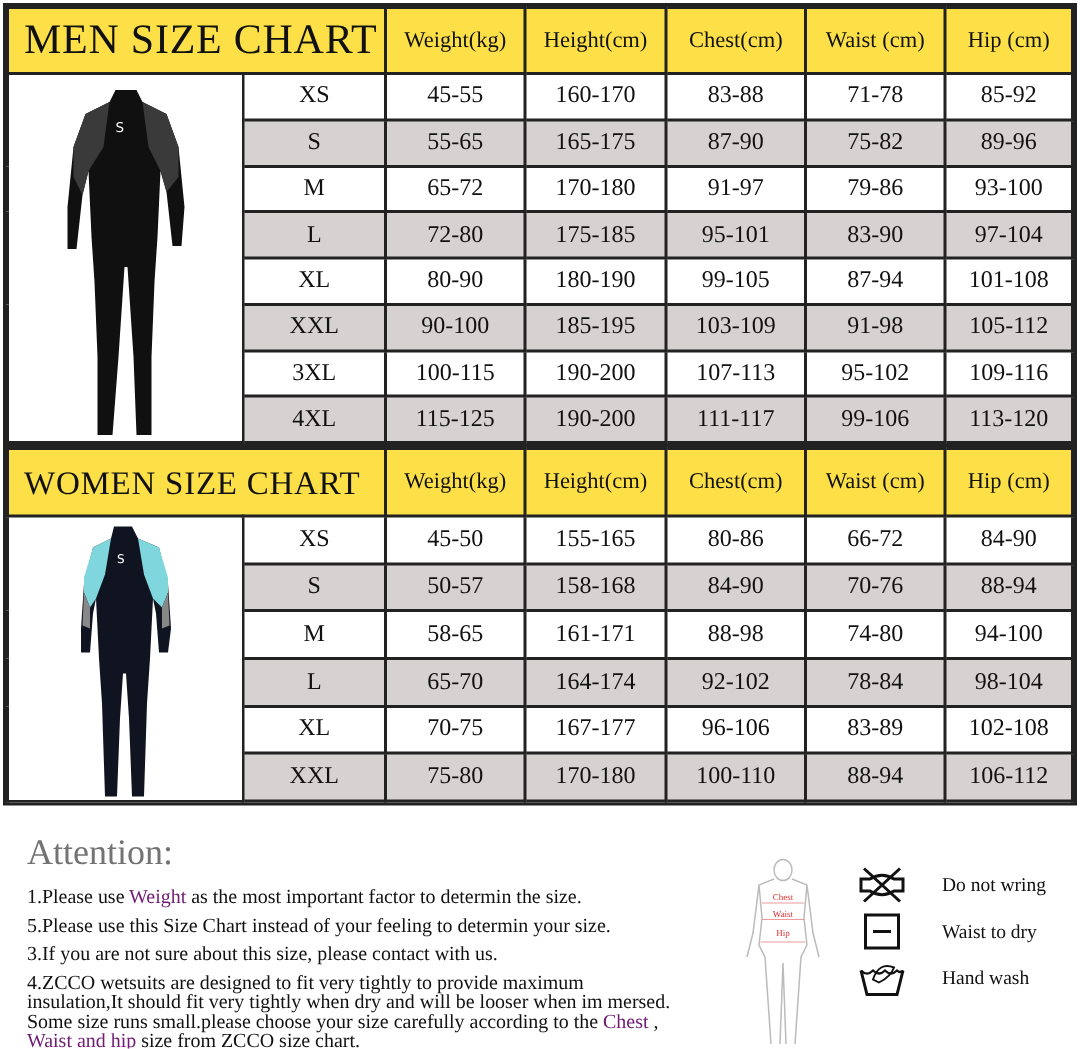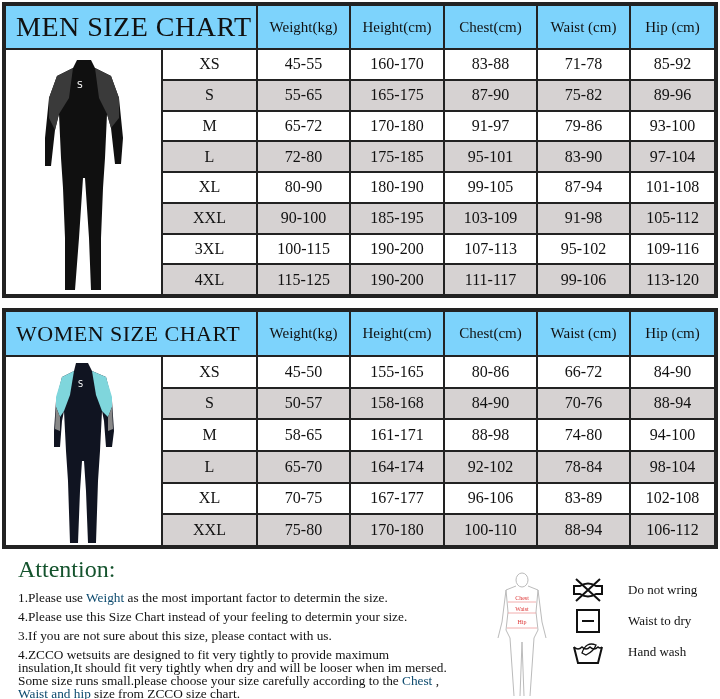--- a/index.html
+++ b/index.html
@@ -1,29 +1,29 @@
 <!DOCTYPE html>
 <html><head>
 <meta charset="utf-8">
 <style>
   html,body{margin:0;padding:0;background:#fff;}
   body{width:720px;height:699px;position:relative;overflow:hidden;font-family:"Liberation Serif","DejaVu Serif",serif;color:#111;}
   .chart{position:absolute;left:2px;border:2px solid #222;box-sizing:border-box;}
   table{border-collapse:collapse;width:100%;height:100%;table-layout:fixed;}
   td,th{border:2px solid #222;text-align:center;padding:0;font-weight:normal;font-size:16px;}
-  th{background:#7dd3fc;font-size:15px;}
+  th{background:#fde047;font-size:15px;}
   th.title{font-size:28px;text-align:left;padding-left:10px;letter-spacing:0.5px;}
   tr.alt td.d{background:#d6d2d2;}
   td.img{background:#fff;position:relative;}
   .suit{position:absolute;left:50%;transform:translateX(-50%);}
-  .attention{position:absolute;left:18px;top:556px;color:#14532d;font-size:24px;}
+  .attention{position:absolute;left:18px;top:556px;color:#737373;font-size:24px;}
   .notes{position:absolute;left:18px;top:588px;font-size:13.3px;line-height:19px;width:480px;}
   .notes p{margin:0;white-space:nowrap;}
   .notes p.tight{line-height:13px;}
-  .red{color:#0c4a6e;}
+  .red{color:#701a75;}
   .body-fig{position:absolute;left:492px;top:572px;}
   .care{position:absolute;left:568px;top:574px;}
   .care-row{display:flex;align-items:center;height:31px;}
   .care-icon{width:40px;height:28px;display:flex;align-items:center;justify-content:center;}
   .care-label{font-size:13px;margin-left:20px;}
 </style>
 </head>
 <body>
 
 <div class="chart" style="top:2px;width:716px;height:296px;">
@@ -115,21 +115,21 @@
     <td class="d">115-125</td>
     <td class="d">190-200</td>
     <td class="d">111-117</td>
     <td class="d">99-106</td>
     <td class="d">113-120</td>
   </tr>
 </tbody>
     </table>
 </div>
 
-<div class="chart" style="top:308px;width:716px;height:241px;">
+<div class="chart" style="top:296px;width:716px;height:241px;">
 <table>
   <colgroup>
         <col style="width:157px">
         <col style="width:95px">
         <col style="width:93px">
         <col style="width:94px">
         <col style="width:93px">
         <col style="width:93px">
         <col>
       </colgroup>
@@ -200,21 +200,21 @@
     <td class="d">88-94</td>
     <td class="d">106-112</td>
   </tr>
 </tbody>
     </table>
 </div>
 
 <div class="attention">Attention:</div>
 <div class="notes">
   <p><span>1.Please use </span><span class="red">Weight</span><span> as the most important factor to determin the size.</span></p>
-  <p>4.Please use this Size Chart instead of your feeling to determin your size.</p>
+  <p>5.Please use this Size Chart instead of your feeling to determin your size.</p>
   <p>3.If you are not sure about this size, please contact with us.</p>
   <p class="tight" style="margin-top:3px">4.ZCCO wetsuits are designed  to fit very tightly to provide  maximum</p>
   <p class="tight">insulation,It should fit very tightly when dry and will be looser when im mersed.</p>
   <p class="tight"><span>Some size runs small.please choose your size carefully according to the </span><span class="red">Chest</span><span> ,</span></p>
   <p class="tight"><span class="red">Waist and hip</span><span> size from ZCCO size chart.</span></p>
 </div>
 
 <svg class="body-fig" width="60" height="126" viewBox="0 0 60 126">
   <g fill="none" stroke="#bbb" stroke-width="1">
     <ellipse cx="30" cy="8" rx="6" ry="7"></ellipse>

